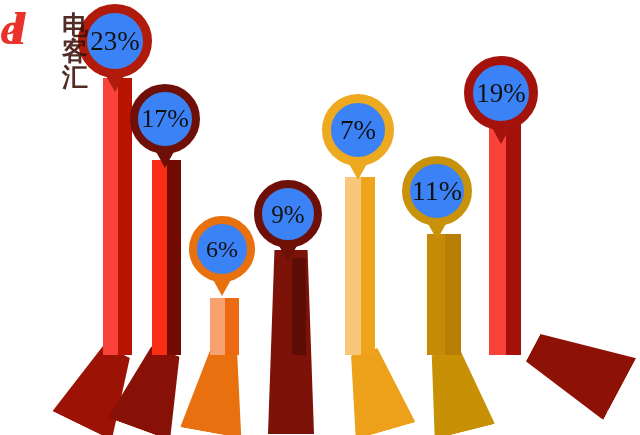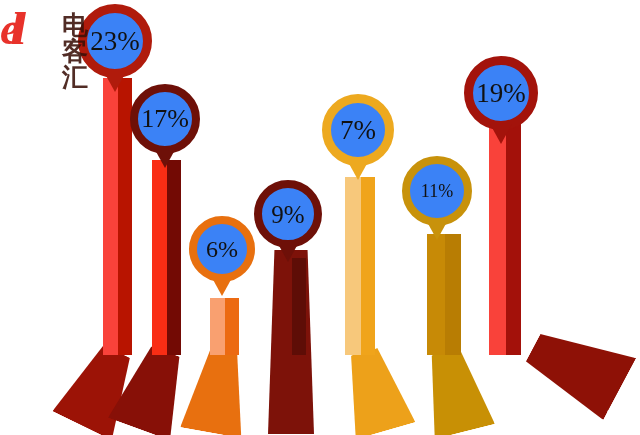--- a/index.html
+++ b/index.html
@@ -166,21 +166,21 @@
         <div class="tip" style="top: 62px; border-top: 20px solid rgb(110, 16, 8);"></div>
       </div>
       <div class="pin" style="left: 322px; top: 94px; width: 72px; height: 72px;">
         <div class="ring" style="width: 100%; height: 100%; border-width: 9px; border-color: rgb(237, 169, 31);">
           <div class="pct" style="font-size: 27px;">7%</div>
         </div>
         <div class="tip" style="top: 66px; border-top: 20px solid rgb(237, 169, 31);"></div>
       </div>
       <div class="pin" style="left: 402px; top: 156px; width: 70px; height: 70px;">
         <div class="ring" style="width: 100%; height: 100%; border-width: 8px; border-color: rgb(200, 146, 11);">
-          <div class="pct" style="font-size: 18px; text-align: right;">11%</div>
+          <div class="pct" style="font-size: 28px; text-align: right;">11%</div>
         </div>
         <div class="tip" style="top: 64px; border-top: 20px solid rgb(200, 146, 11);"></div>
       </div>
       <div class="pin" style="left: 464px; top: 56px; width: 74px; height: 74px;">
         <div class="ring" style="width: 100%; height: 100%; border-width: 9px; border-color: rgb(163, 19, 11);">
           <div class="pct" style="font-size: 27px;">19%</div>
         </div>
         <div class="tip" style="top: 68px; border-top: 20px solid rgb(163, 19, 11);"></div>
       </div>
     </div>

